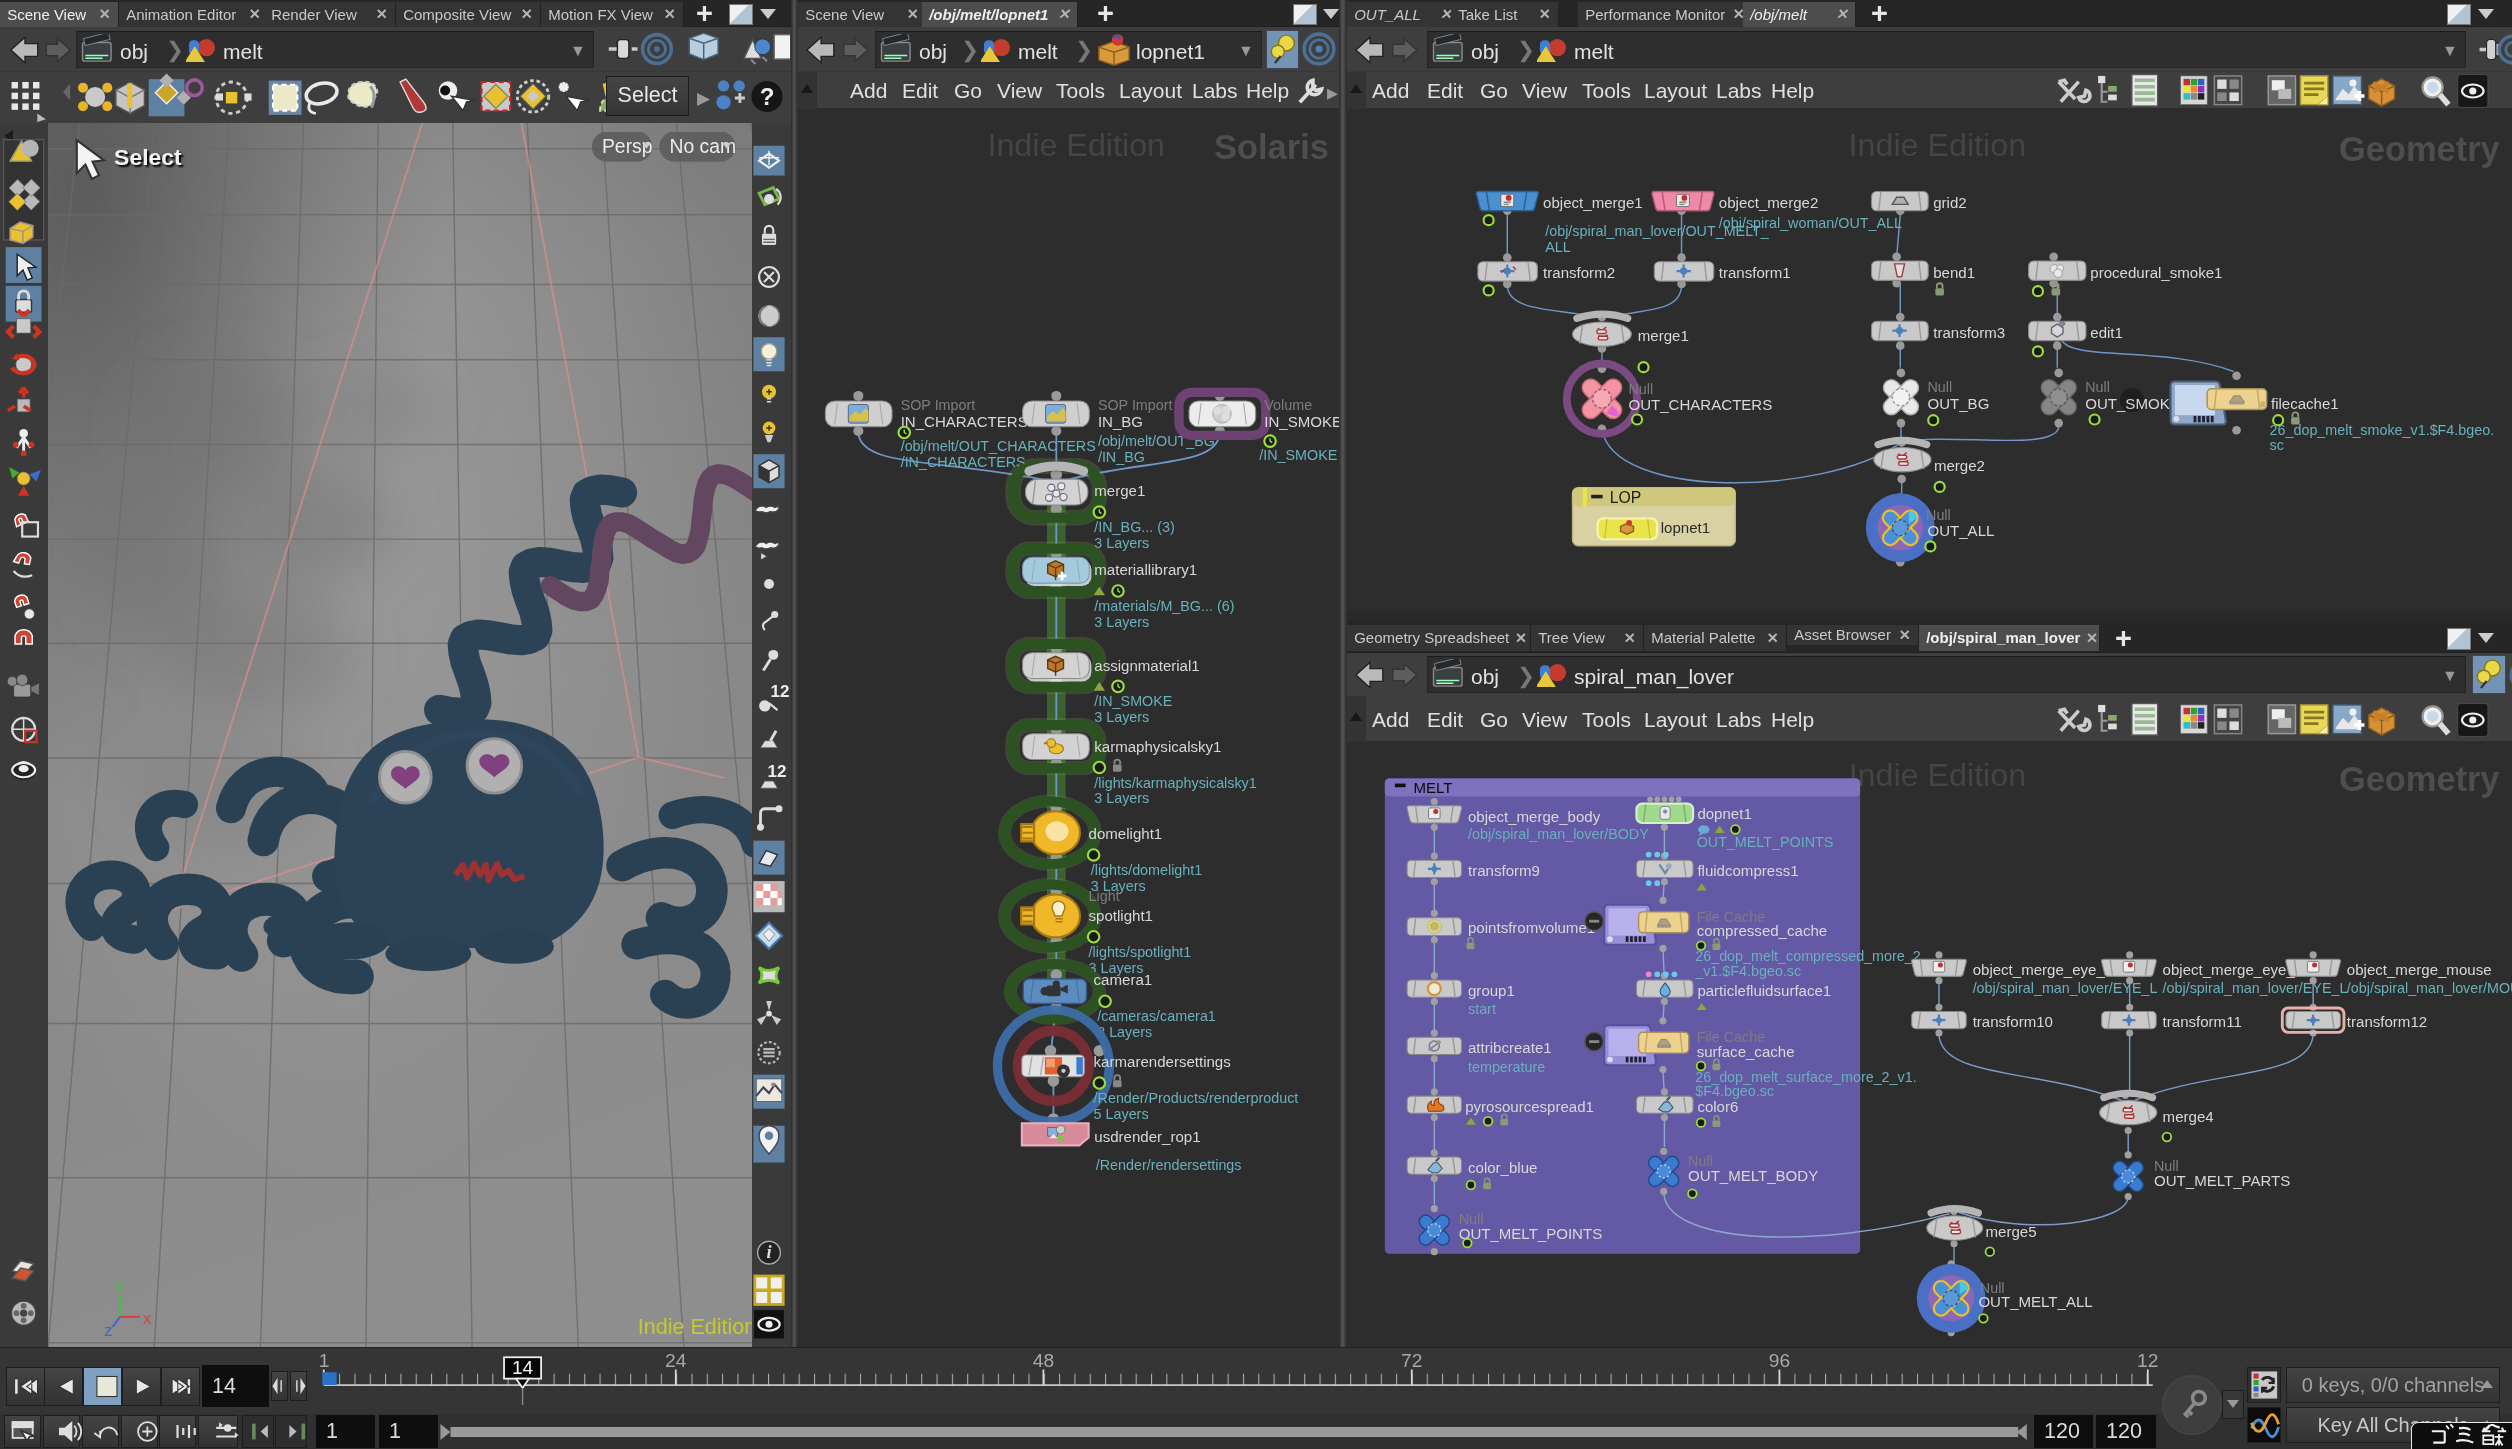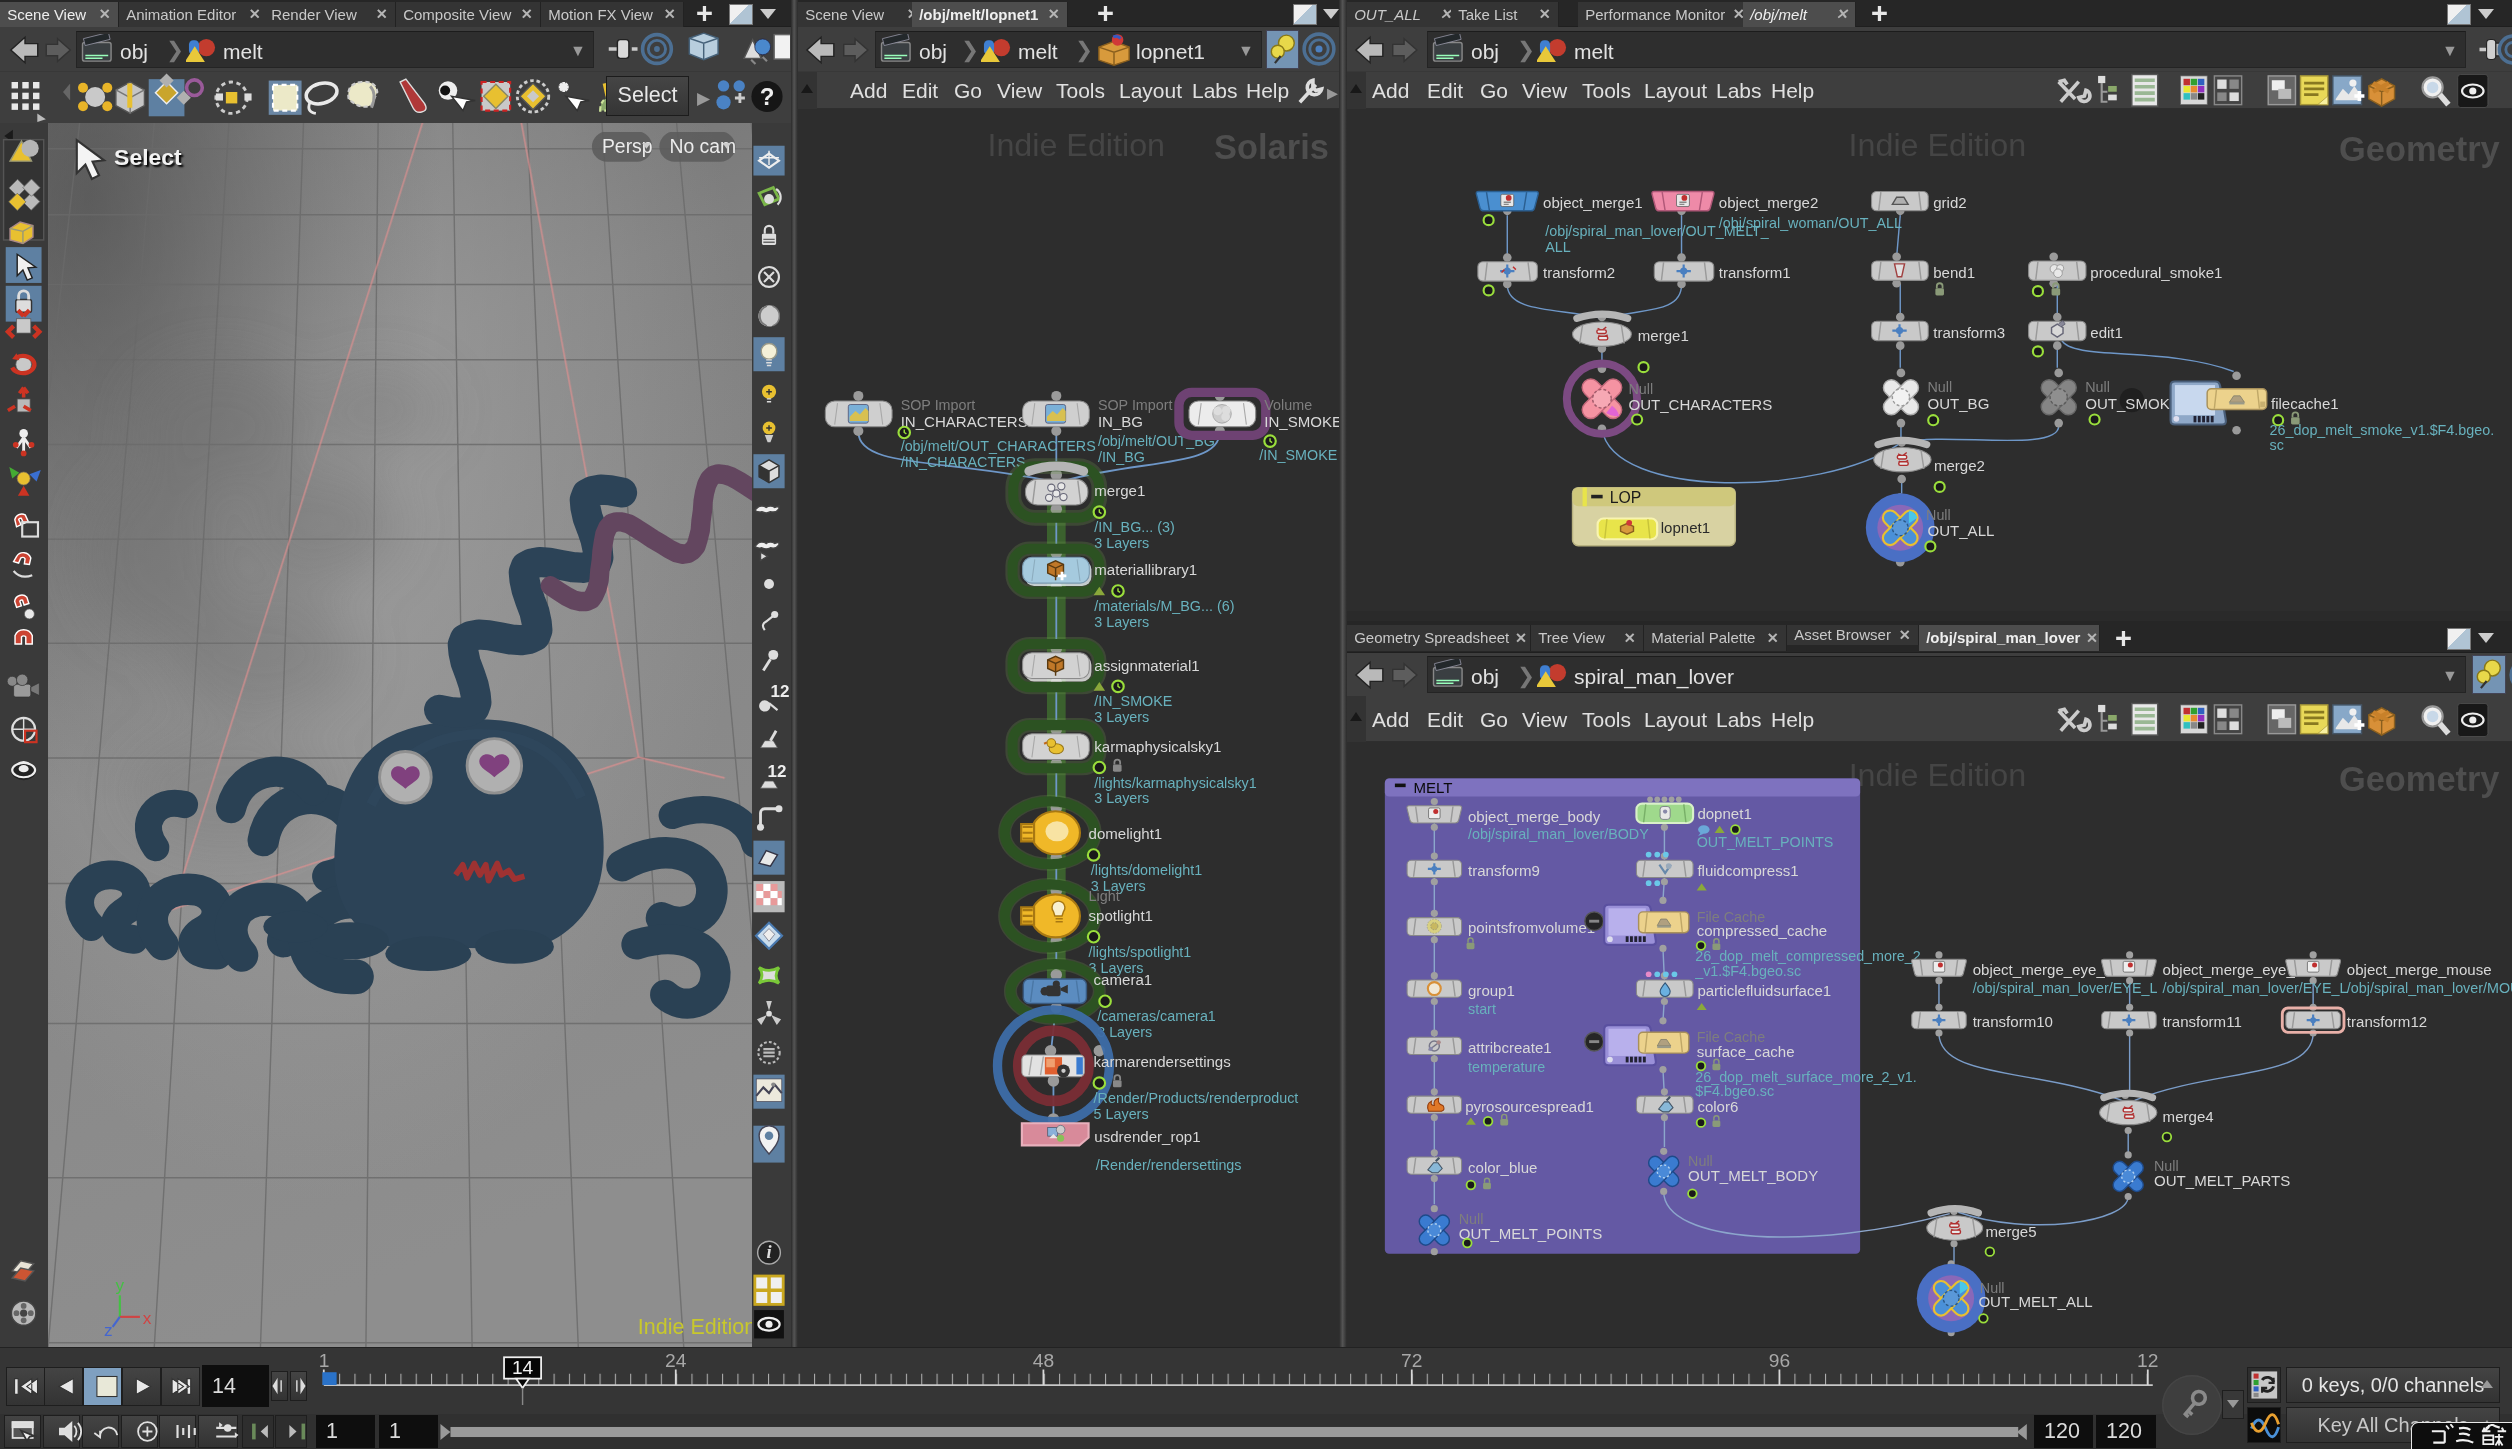--- a/index.html
+++ b/index.html
@@ -511,21 +511,21 @@
   <path d="M0 0 l-10 14" stroke="#4466d0" stroke-width="3"></path>
           <text x="-22" y="26" fill="#4466d0">z</text>
  </g>
 </svg>
 </div>
 
 <div class="abs" style="left:791px;top:0;width:6.5px;height:1347px;background:linear-gradient(90deg,#2a2a2a,#555 45%,#2a2a2a)"></div>
 
 <div class="tabbar" style="left:798px;top:0;width:541px;height:27px">
  <div class="tab" style="left:0;width:129px">Scene View<span class="x">✕</span></div>
- <div class="tab tabact" style="left:114px;width:156px;font-weight:bold">/obj/melt/lopnet1<span class="x">✕</span></div>
+ <div class="tab tabact" style="left:124px;width:156px;font-style:italic;font-weight:bold">/obj/melt/lopnet1<span class="x">✕</span></div>
  <div class="abs" style="left:293px;top:0;width:29px;color:#e8e8e8;font-size:29px;line-height:26px;font-weight:bold;text-align:center">+</div>
  <div class="abs" style="left:495px;top:3.6px;width:21.5px;height:19.4px;background:linear-gradient(135deg,#f0f0f0 45%,#b0c4d4 45%);border:1.4px solid #777"></div>
  <div class="abs" style="left:525px;top:8.6px;width:0;height:0;border-left:8px solid transparent;border-right:8px solid transparent;border-top:10.8px solid #ccc"></div>
 </div>
 <div class="row" style="left:798px;top:27px;width:541px;height:44px">
  <svg class="abs" style="left:3.6px;top:5.7px" width="75" height="34" viewBox="0 0 104 48">
   <path d="M26 6 L6 24 L26 42 L26 33 L44 33 L44 15 L26 15 Z" fill="#b9b9b9" stroke="#222" stroke-width="2"></path>
   <path d="M74 8 L92 24 L74 40 L74 32 L58 32 L58 16 L74 16 Z" fill="#5d5d5d" stroke="#333" stroke-width="2"></path>
  </svg>
  <div class="pathfield" style="left:77px;top:3.6px;width:387px;height:37px">
@@ -2006,21 +2006,21 @@
         <g>
           <rect x="5" y="5" width="7" height="7" fill="#c03030"></rect>
           <rect x="5" y="14" width="7" height="7" fill="#30a030"></rect>
           <rect x="5" y="23" width="7" height="7" fill="#3060c0"></rect>
           <rect x="5" y="32" width="7" height="6" fill="#888"></rect>
         </g>
         <path d="M17 14 a9 9 0 0 1 16 3 m0 6 a9 9 0 0 1 -16 3" stroke="#222" stroke-width="4" fill="none"></path>
         <path d="M33 11 v7 h-7 M17 32 v-7 h7" stroke="#222" stroke-width="3" fill="none"></path>
       </svg>
  <div class="btn" style="left:2286px;top:18.7px;width:214px;height:36px"></div>
- <div class="abs" style="left:2286px;top:18.7px;width:214px;height:36px;color:#e5e5e5;font-size:20px;text-align:center;line-height:36px">0 keys, 0/0 channels</div>
+ <div class="abs" style="left:2286px;top:18.7px;width:214px;height:36px;color:#a3a3a3;font-size:20px;text-align:center;line-height:36px">0 keys, 0/0 channels</div>
  <div class="abs" style="left:2481px;top:32px;width:0;height:0;border-left:6.5px solid transparent;border-right:6.5px solid transparent;border-bottom:8.6px solid #999"></div>
  <div class="btn" style="left:2247px;top:59px;width:34px;height:36px;background:#0c0c0c"></div>
  <svg class="abs" style="left:2250px;top:62px" width="30" height="30" viewBox="0 0 42 42">
         <path d="M2 26 q10 -24 20 0 q10 24 18 -2" stroke="#4a90d8" stroke-width="4" fill="none"></path>
         <path d="M2 18 q10 24 20 0 q10 -24 18 2" stroke="#e8a030" stroke-width="4" fill="none"></path>
       </svg>
  <div class="btn" style="left:2286px;top:59px;width:214px;height:36px"></div>
  <div class="abs" style="left:2286px;top:59px;width:214px;height:36px;color:#c8c8c8;font-size:20px;text-align:center;line-height:36px">Key All Channels</div>
  <div class="abs" style="left:2481px;top:72px;width:0;height:0;border-left:6.5px solid transparent;border-right:6.5px solid transparent;border-bottom:8.6px solid #999"></div>
 

